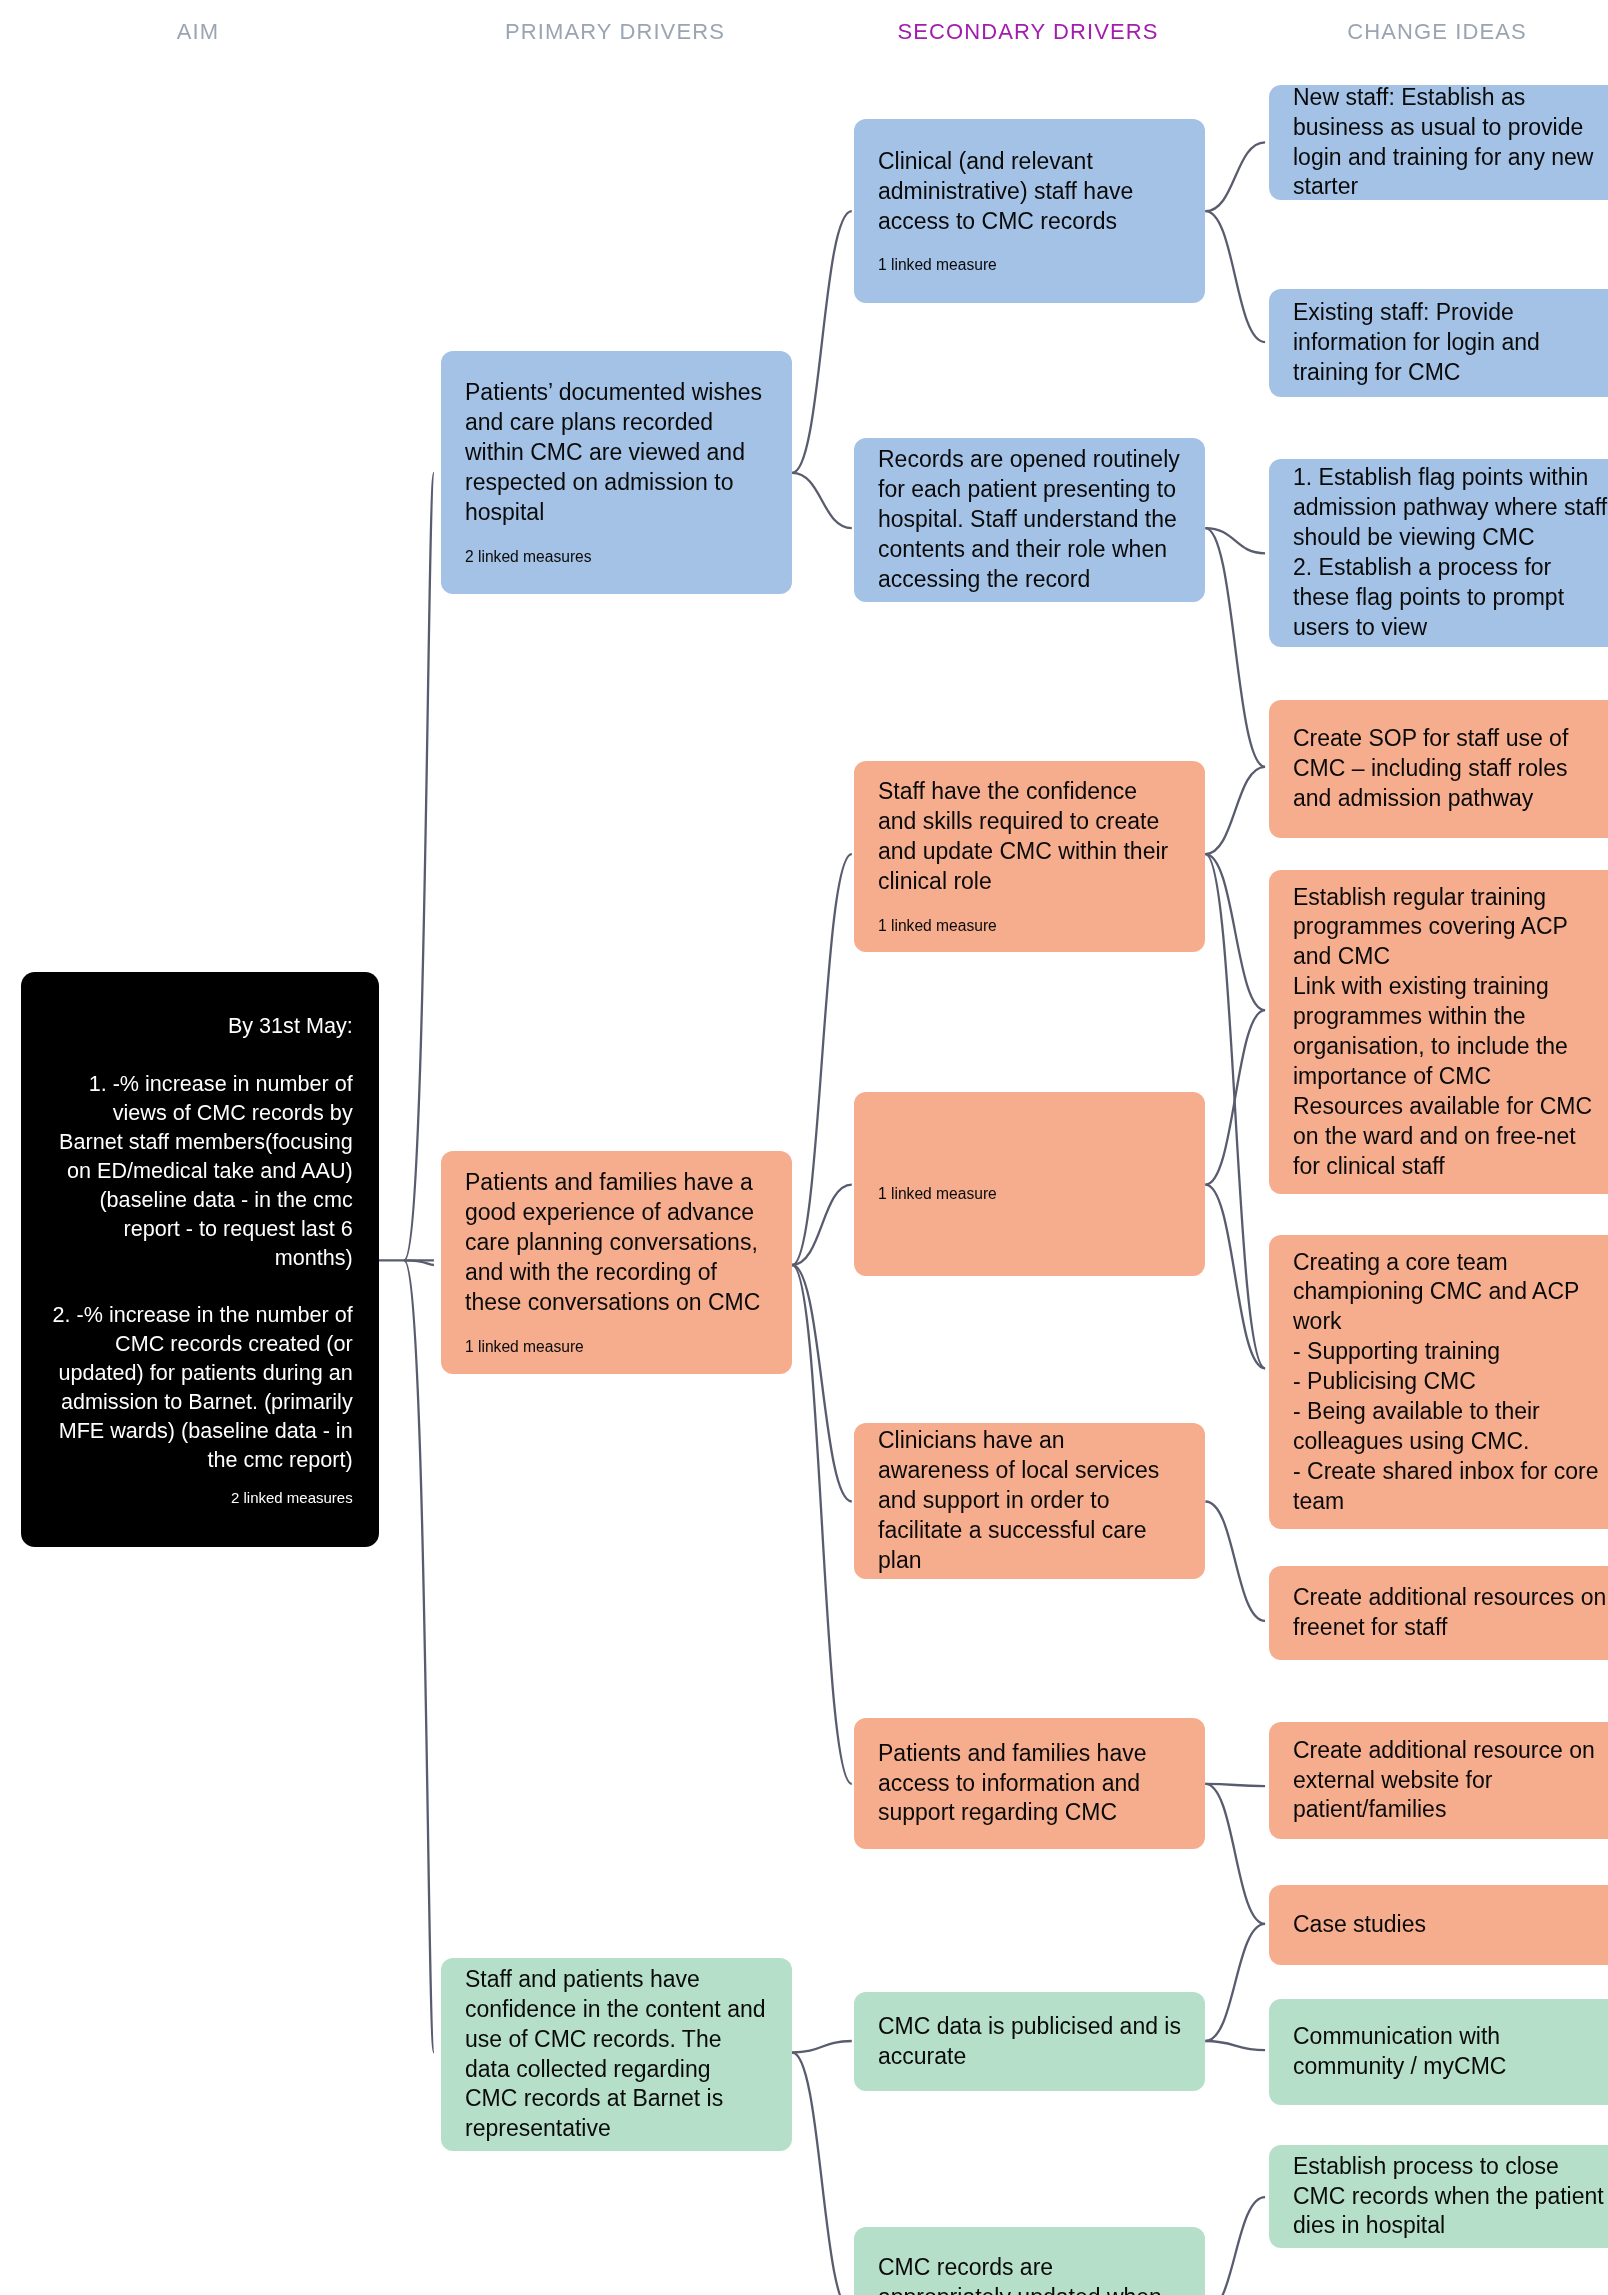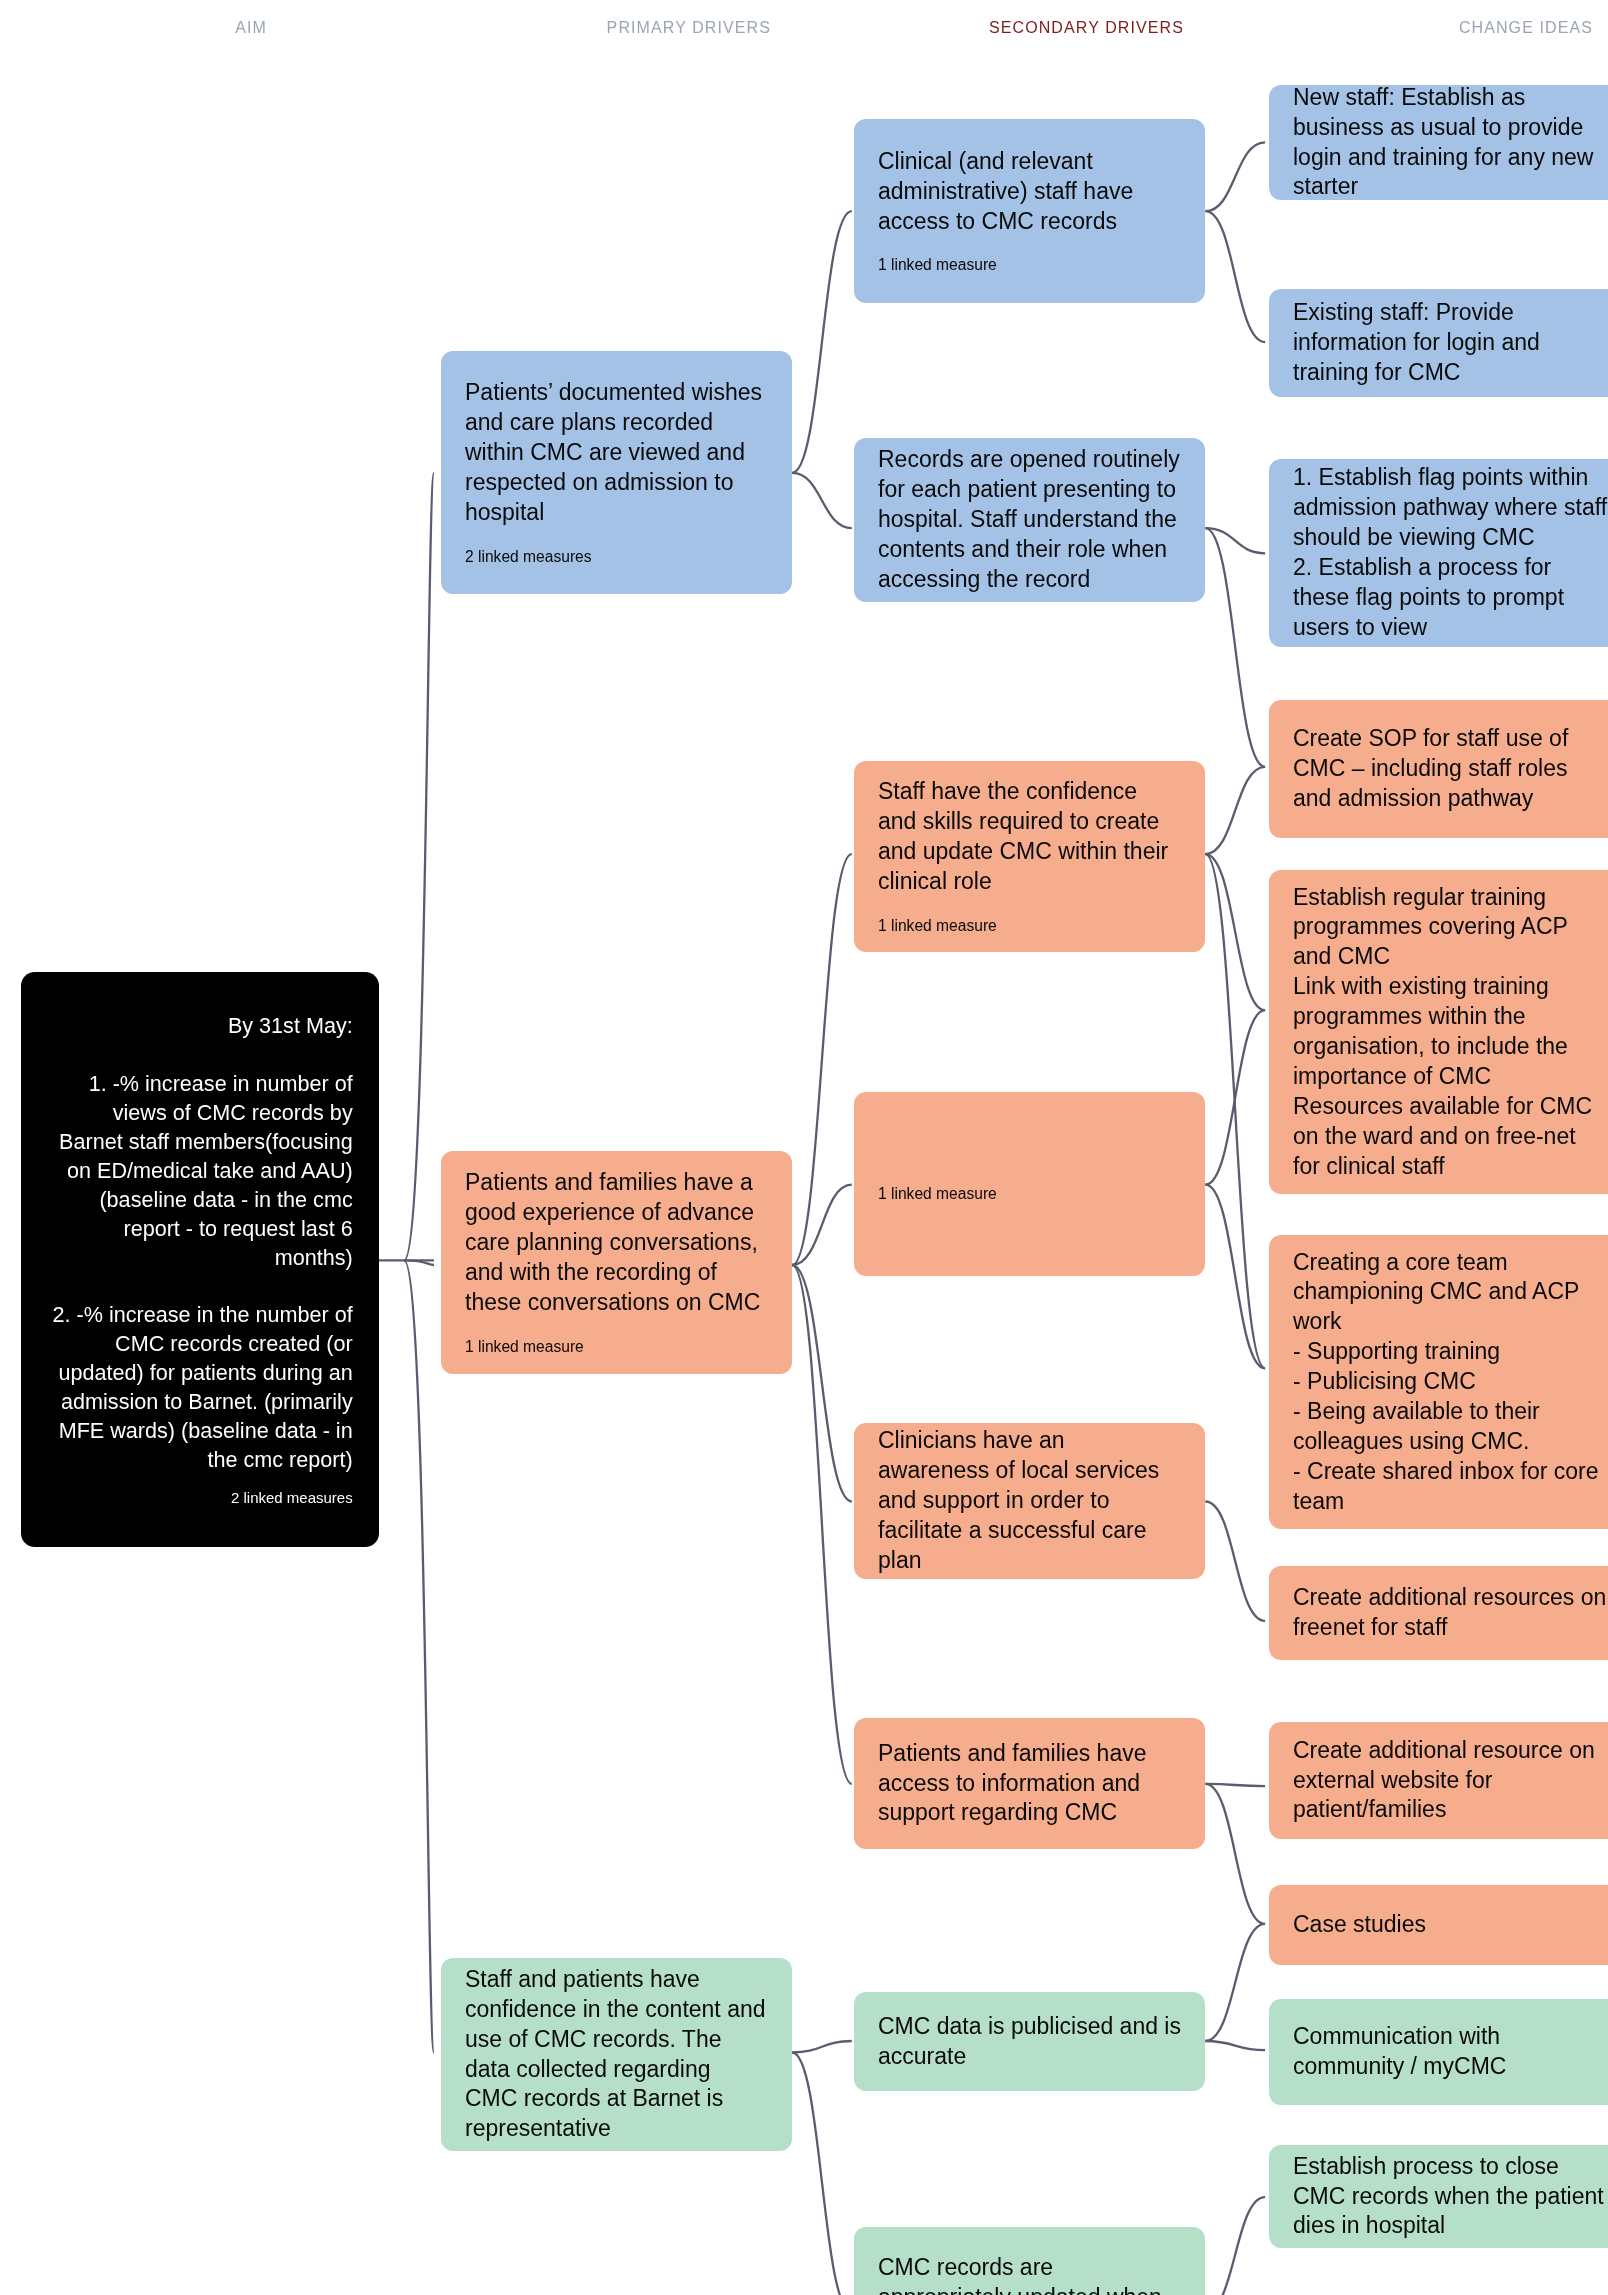--- a/index.html
+++ b/index.html
@@ -14,25 +14,25 @@
     width: 1609px;
     height: 2474px;
     background: #ffffff;
     overflow: hidden;
   }
 
   
   .col-header {
     position: absolute;
     color: #9aa5b1;
-    font-size: 16px;
+    font-size: 22px;
     letter-spacing: 1.1px;
     font-weight: 400;
     white-space: nowrap;
-    text-align: right;
+    text-align: center;
   }
 
   
   #wires {
     position: absolute;
     left: 0; top: 0;
     width: 1609px; height: 2474px;
     pointer-events: none;
   }
   #wires path { fill: none; stroke: #585c6e; stroke-width: 5; }
@@ -75,21 +75,21 @@
   
   .node.bleed-right { border-top-right-radius: 0; border-bottom-right-radius: 0; }
 </style>
 </head>
 <body>
 
 <div id="canvas">
 
   <div class="col-header" style="left: 129px; top: 19px; width: 138px; color: rgb(154, 165, 177);">AIM</div>
   <div class="col-header" style="left: 459px; top: 19px; width: 312px; color: rgb(154, 165, 177);">PRIMARY DRIVERS</div>
-  <div class="col-header" style="left: 872px; top: 19px; width: 312px; color: #7f1d1d;">SECONDARY DRIVERS</div>
+  <div class="col-header" style="left: 872px; top: 19px; width: 312px; color: #a21caf;">SECONDARY DRIVERS</div>
   <div class="col-header" style="left: 1281px; top: 19px; width: 312px; color: rgb(154, 165, 177);">CHANGE IDEAS</div>
 
   <svg id="wires" viewBox="0 0 3504 5388" preserveAspectRatio="none">
 
     <path d="M825,2745 L880,2745 L945,2745" stroke="#585c6e"></path>
     <path d="M880,2745 C930,2745 930,1030 945,1030" stroke="#585c6e"></path>
     <path d="M880,2745 C930,2745 930,2755 945,2755" stroke="#585c6e"></path>
     <path d="M880,2745 C930,2745 930,4470 945,4470" stroke="#585c6e"></path>
 
     <path d="M1725,1030 C1790,1030 1790,460 1855,460" stroke="#585c6e"></path>

